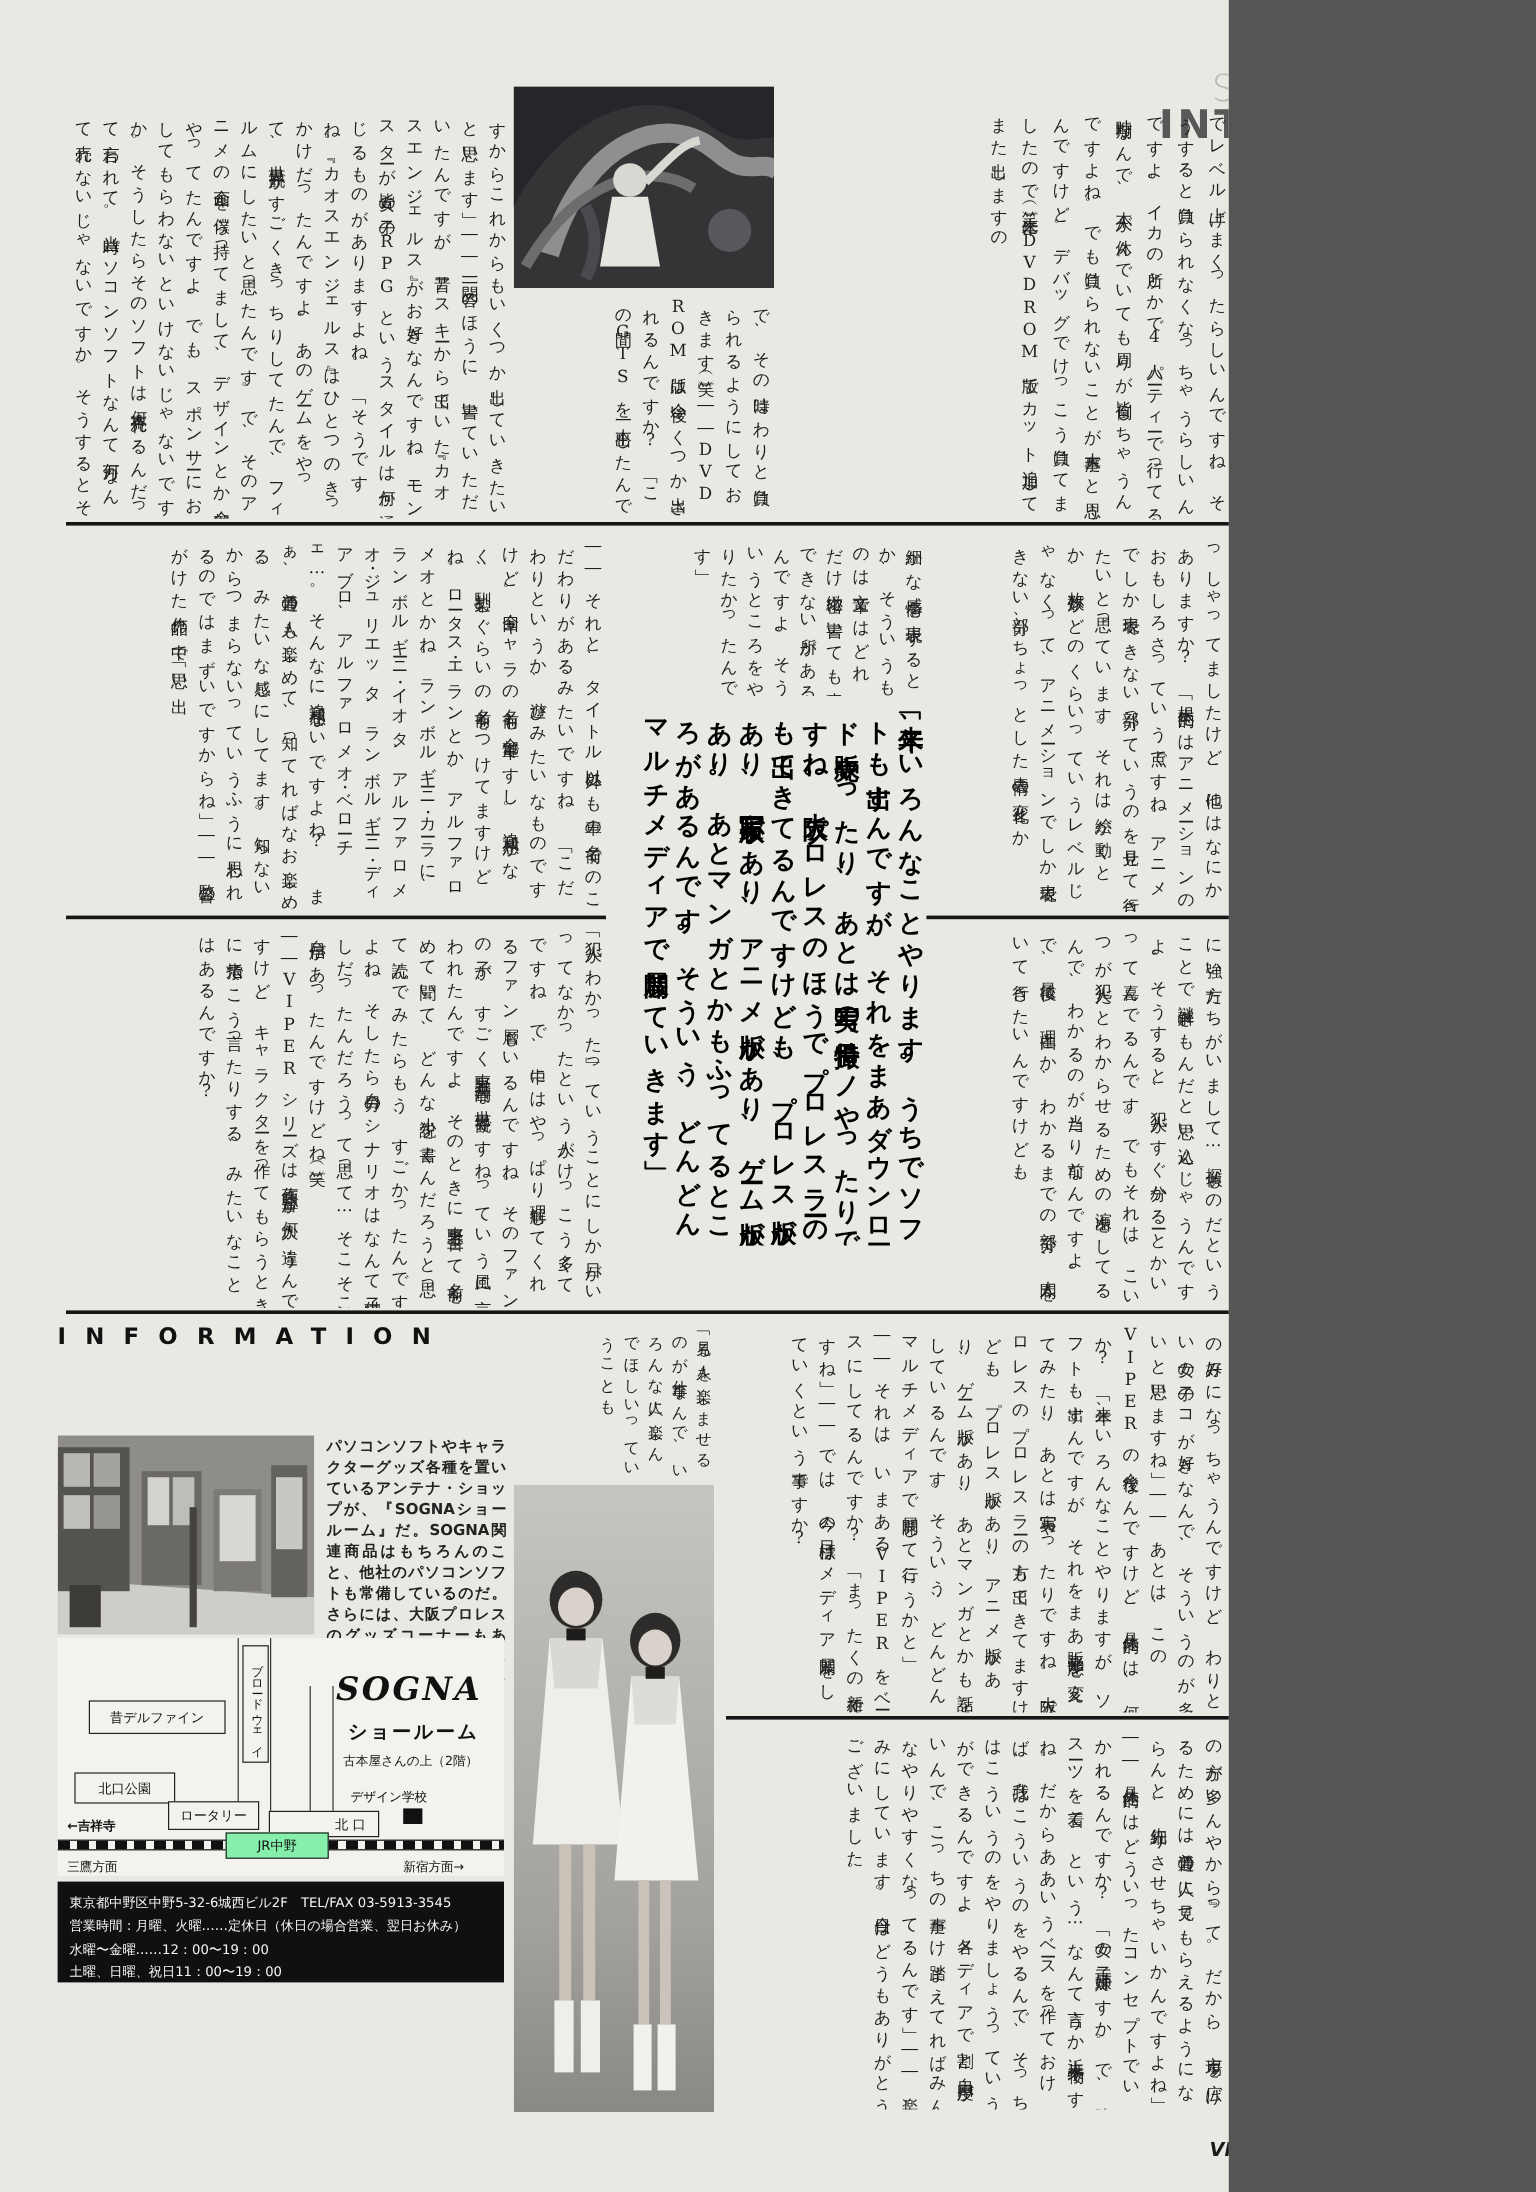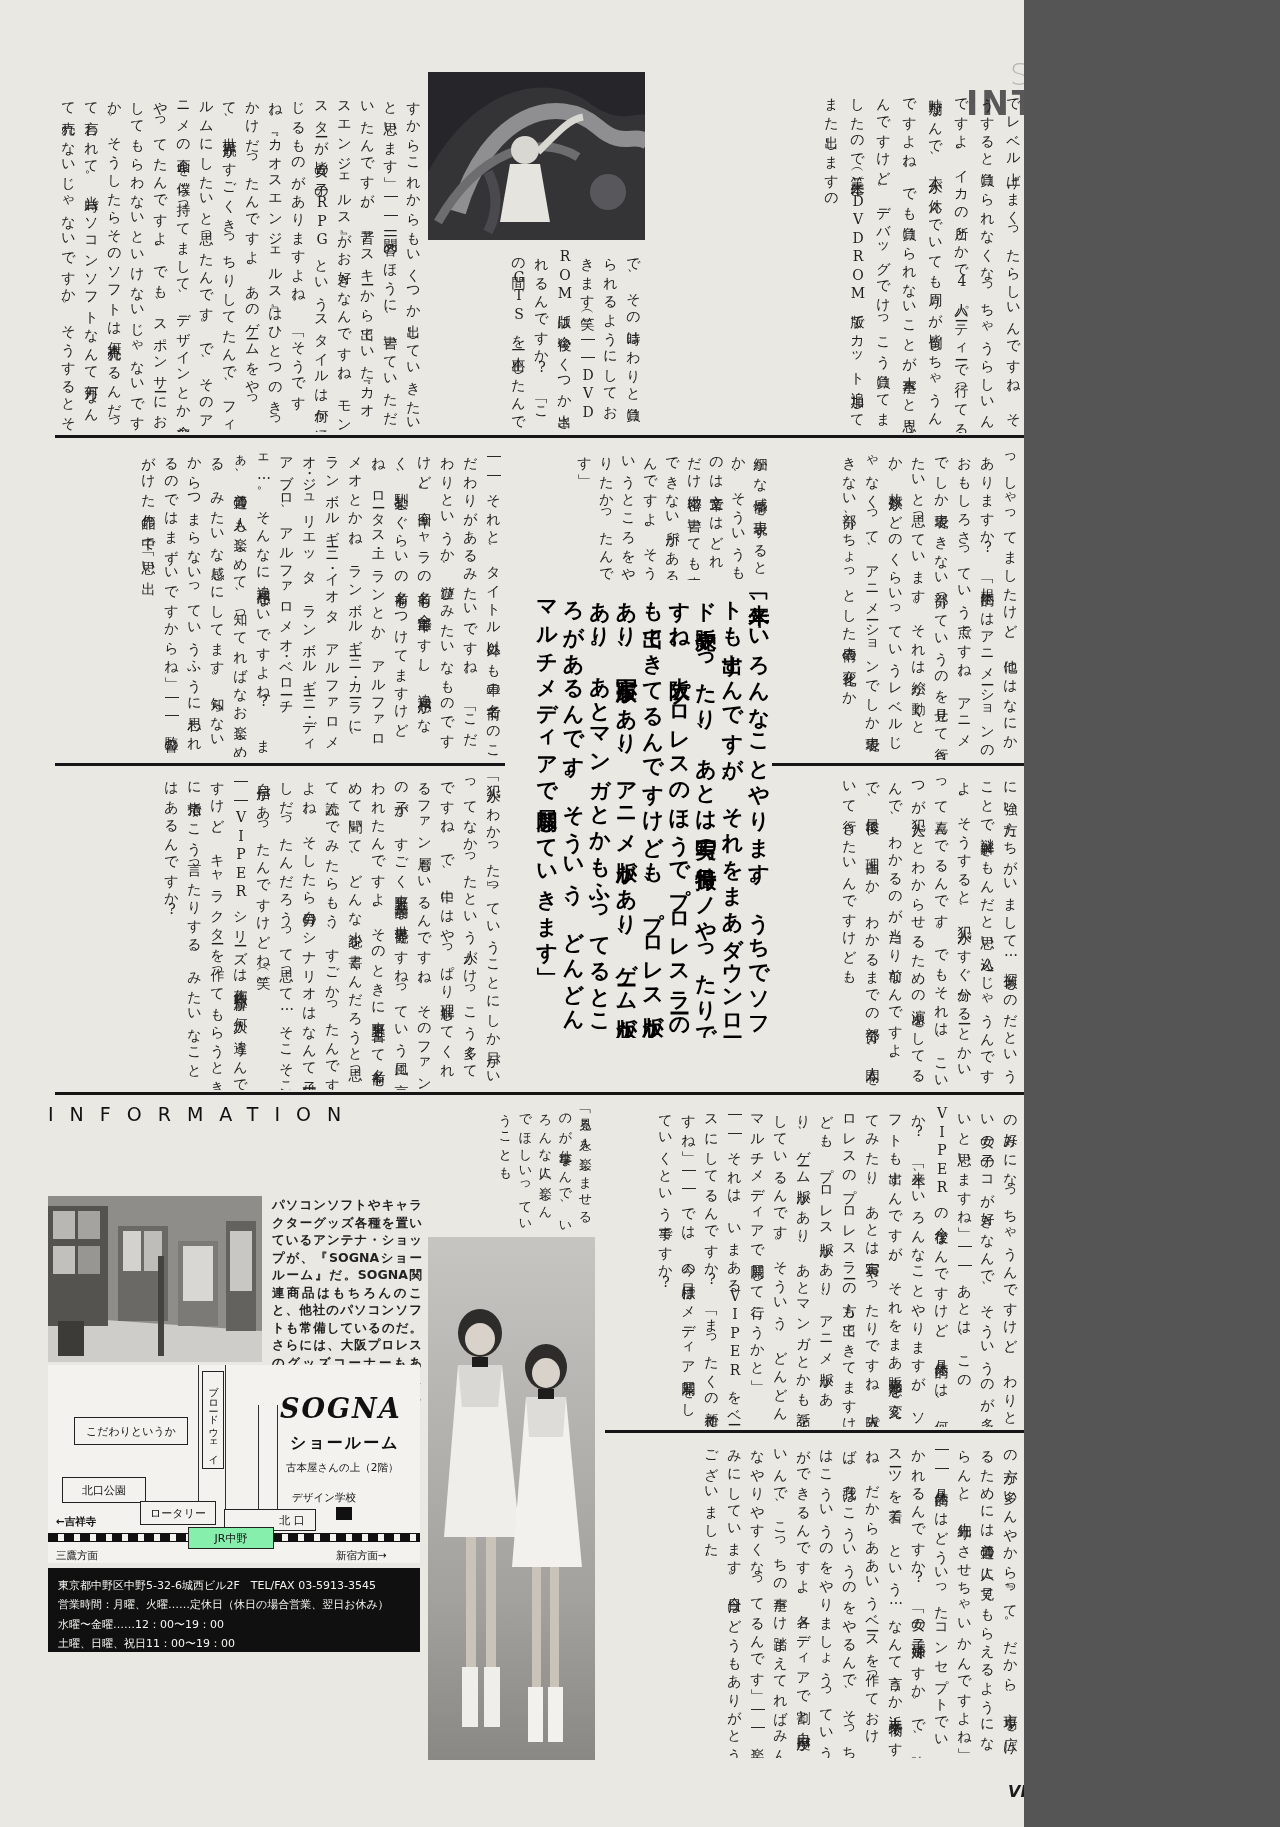--- a/index.html
+++ b/index.html
@@ -14,21 +14,21 @@
      font-family:"DejaVu Serif",serif;font-weight:bold;font-size:21px;line-height:26.5px;
      letter-spacing:2px;color:#000;overflow:hidden;}
   .rule{position:absolute;background:#161616;height:3px;}
   
   .hdr-special{position:absolute;font-family:"DejaVu Sans",sans-serif;font-weight:300;
      font-size:31px;letter-spacing:9px;color:#b9b7b2;top:56px;left:1000px;width:200px;text-align:right;}
   .hdr-interview{position:absolute;font-family:"DejaVu Sans",sans-serif;font-weight:bold;
      font-size:33px;letter-spacing:3px;color:#585858;top:84px;left:940px;width:260px;text-align:right;}
   
   .info-title{position:absolute;left:48px;top:1103px;width:372px;font-family:"DejaVu Sans",sans-serif;
-     font-weight:normal;font-size:19px;letter-spacing:16px;color:#111;white-space:nowrap;overflow:hidden;}
+     font-weight:bold;font-size:19px;letter-spacing:16px;color:#111;white-space:nowrap;overflow:hidden;}
   .sogna-box{position:absolute;left:48px;top:1129px;width:372px;height:62px;background:#c7c5c0;
      display:flex;align-items:center;justify-content:center;}
   .sogna-box span{font-family:"DejaVu Sans",sans-serif;font-weight:bold;font-style:italic;
      font-size:33px;color:#f4f3f0;letter-spacing:1px;
      text-shadow:2px 2px 0 #222,-1px -1px 0 #222,1px -1px 0 #222,-1px 1px 0 #222,3px 3px 0 #222;}
   .info-desc{position:absolute;left:272px;top:1196px;width:150px;height:172px;
      font-family:"DejaVu Sans",sans-serif;font-weight:bold;font-size:12.5px;line-height:17.5px;
      color:#222;text-align:justify;}
   .map{position:absolute;left:48px;top:1365px;width:372px;height:198px;background:#f3f2ee;}
   .map .box{position:absolute;border:1.5px solid #222;font-family:"DejaVu Sans",sans-serif;
@@ -123,21 +123,21 @@
       <rect x="110" y="60" width="6" height="100" fill="#45433f"></rect>
     </svg>
   </div>
 
   <div class="info-desc">パソコンソフトやキャラクターグッズ各種を置いているアンテナ・ショップが、『SOGNAショールーム』だ。SOGNA関連商品はもちろんのこと、他社のパソコンソフトも常備しているのだ。さらには、大阪プロレスのグッズコーナーもある。毎週土曜日にはコスプレ店員も常駐しているぞ。</div>
 
   <div class="map">
     <div class="road" style="left:150px;top:0;width:26px;height:160px;"></div>
     <div class="road" style="left:210px;top:40px;width:18px;height:120px;"></div>
     <div class="box vbox" style="left:154px;top:6px;width:20px;height:96px;font-size:10px;">ブロードウェイ</div>
-    <div class="box" style="left:26px;top:52px;width:112px;height:26px;">こだわりというか</div>
+    <div class="box" style="left:26px;top:52px;width:112px;height:26px;">昔デルファイン</div>
     <div class="box" style="left:14px;top:112px;width:82px;height:24px;">北口公園</div>
     <div class="box" style="left:92px;top:136px;width:74px;height:22px;">ロータリー</div>
     <div class="box" style="left:176px;top:144px;width:46px;height:20px;padding-left:44px;">北 口</div>
     <div class="rail"></div>
     <div class="box" style="left:140px;top:162px;width:84px;height:20px;background:#86efac;">JR中野</div>
     <div class="lbl" style="left:244px;top:126px;">デザイン学校</div>
     <div class="marker" style="left:288px;top:142px;width:16px;height:13px;"></div>
     <div class="sogna-script" style="left:232px;top:28px;">SOGNA</div>
     <div class="lbl" style="left:242px;top:68px;font-size:16px;font-weight:bold;letter-spacing:2px;">ショールーム</div>
     <div class="lbl" style="left:238px;top:96px;">古本屋さんの上（2階）</div>

